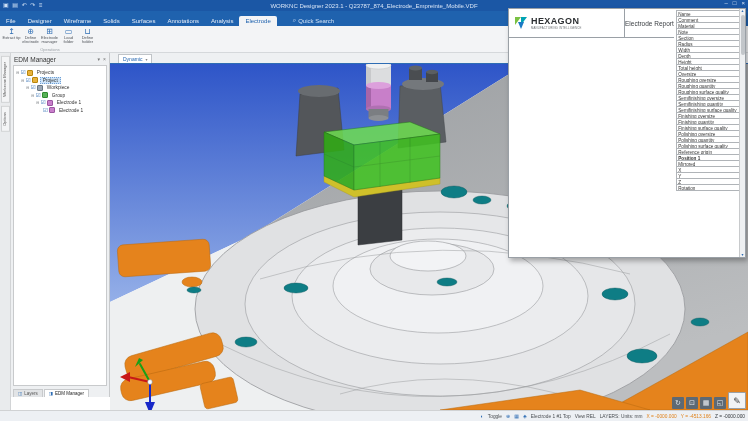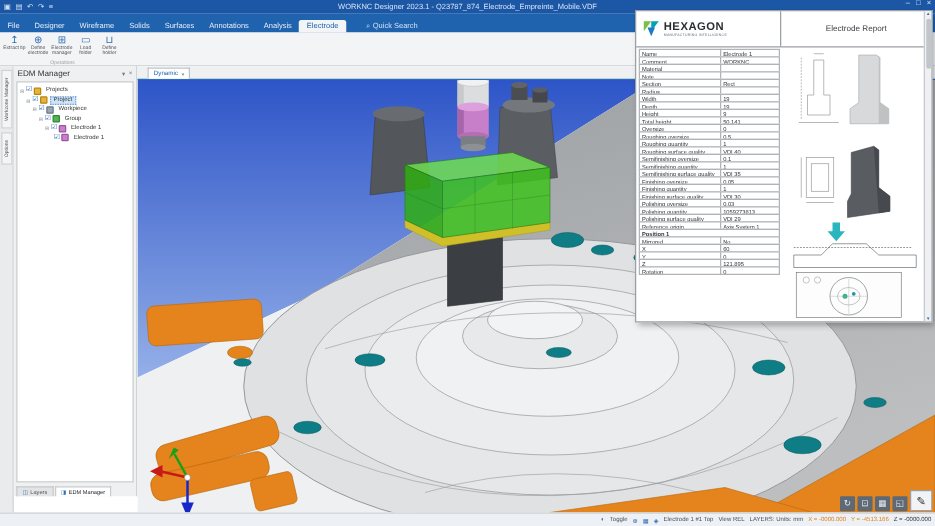--- a/index.html
+++ b/index.html
@@ -58,21 +58,21 @@
   
   .viewport{position:absolute;left:110px;top:53px;width:638px;height:357px;background:#fff;}
   .vpstrip{height:11px;background:#eef0f2;border-bottom:1px solid #2e6db4;display:flex;
            align-items:flex-end;padding-left:8px;box-sizing:border-box;}
   .vptab{background:#fff;border:1px solid #c0c4c8;border-bottom:none;font-size:5px;color:#1f62ae;
          padding:1px 4px;display:flex;gap:3px;align-items:center;cursor:pointer;}
   .scene{position:absolute;left:0;top:11px;width:638px;height:346px;}
   
   .report{position:absolute;left:508px;top:8px;width:238px;height:250px;background:#fff;
           border:1px solid #9aa0a6;box-sizing:border-box;box-shadow:2px 3px 5px rgba(0,0,0,.3);
-          z-index:5;display:flex;flex-direction:column;font-size:4.6px;color:#333;}
+          z-index:5;display:flex;flex-direction:row;font-size:4.6px;color:#333;}
   .rephead{height:28px;display:flex;border-bottom:1px solid #9aa0a6;flex:0 0 auto;}
   .brandcell{width:116px;border-right:1px solid #9aa0a6;display:flex;align-items:center;
              padding-left:5px;gap:3px;box-sizing:border-box;}
   .brandtxt .bn{font-size:9px;font-weight:bold;color:#2b2e31;letter-spacing:0.4px;line-height:9px;}
   .brandtxt .bs{font-size:2.8px;color:#6a6e72;letter-spacing:0.2px;}
   .titlecell{flex:1;display:flex;align-items:center;justify-content:center;font-size:6.5px;color:#3a3e42;}
   .repbody{flex:1;display:flex;overflow:hidden;}
   .rtable{width:120px;padding:2px 0 0 2px;box-sizing:border-box;}
   .rrow{display:flex;height:7px;line-height:6px;margin-top:-1px;}
   .rrow.bold{font-weight:bold;}

